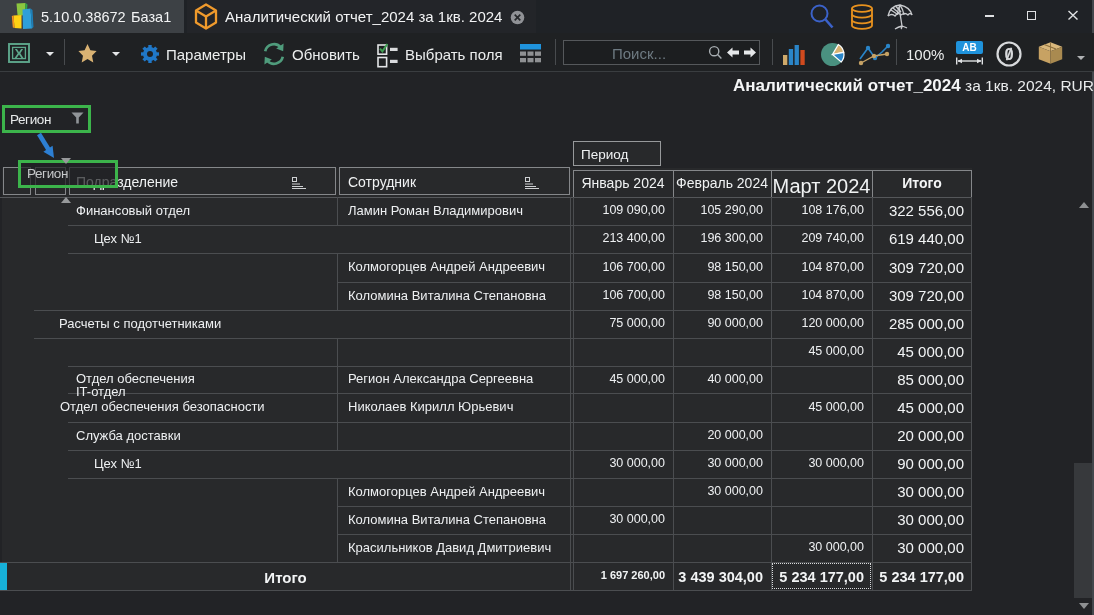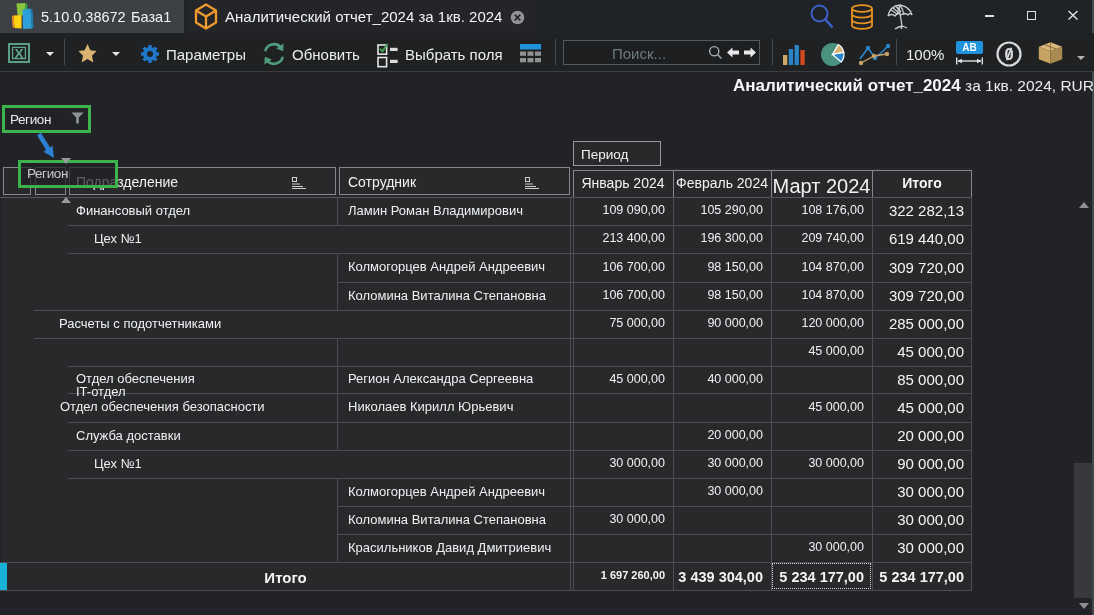--- a/index.html
+++ b/index.html
@@ -235,21 +235,21 @@
 <div class="vl" style="left:573px;top:197px;height:393px;"></div>
 <div class="vl" style="left:673px;top:197px;height:393px;"></div>
 <div class="vl" style="left:771px;top:197px;height:393px;"></div>
 <div class="vl" style="left:872px;top:197px;height:393px;"></div>
 <div class="vl" style="left:971px;top:197px;height:393px;"></div>
 <div class="lbl" style="left:76px;top:203px;">Финансовый отдел</div>
 <div class="lbl" style="left:348px;top:203px;">Ламин Роман Владимирович</div>
 <div class="num" style="left:574px;top:203px;width:91px;">109 090,00</div>
 <div class="num" style="left:675px;top:203px;width:88px;">105 290,00</div>
 <div class="num" style="left:773px;top:203px;width:91px;">108 176,00</div>
-<div class="num" style="left:874px;top:202px;width:90px;font-size:15px;color:#f2f4f5;">322 282,13</div>
+<div class="num" style="left:874px;top:202px;width:90px;font-size:15px;color:#f2f4f5;">322 556,00</div>
 <div class="lbl" style="left:94px;top:231px;">Цех №1</div>
 <div class="num" style="left:574px;top:231px;width:91px;">213 400,00</div>
 <div class="num" style="left:675px;top:231px;width:88px;">196 300,00</div>
 <div class="num" style="left:773px;top:231px;width:91px;">209 740,00</div>
 <div class="num" style="left:874px;top:230px;width:90px;font-size:15px;color:#f2f4f5;">619 440,00</div>
 <div class="lbl" style="left:348px;top:259px;">Колмогорцев Андрей Андреевич</div>
 <div class="num" style="left:574px;top:260px;width:91px;">106 700,00</div>
 <div class="num" style="left:675px;top:260px;width:88px;">98 150,00</div>
 <div class="num" style="left:773px;top:260px;width:91px;">104 870,00</div>
 <div class="num" style="left:874px;top:259px;width:90px;font-size:15px;color:#f2f4f5;">309 720,00</div>

